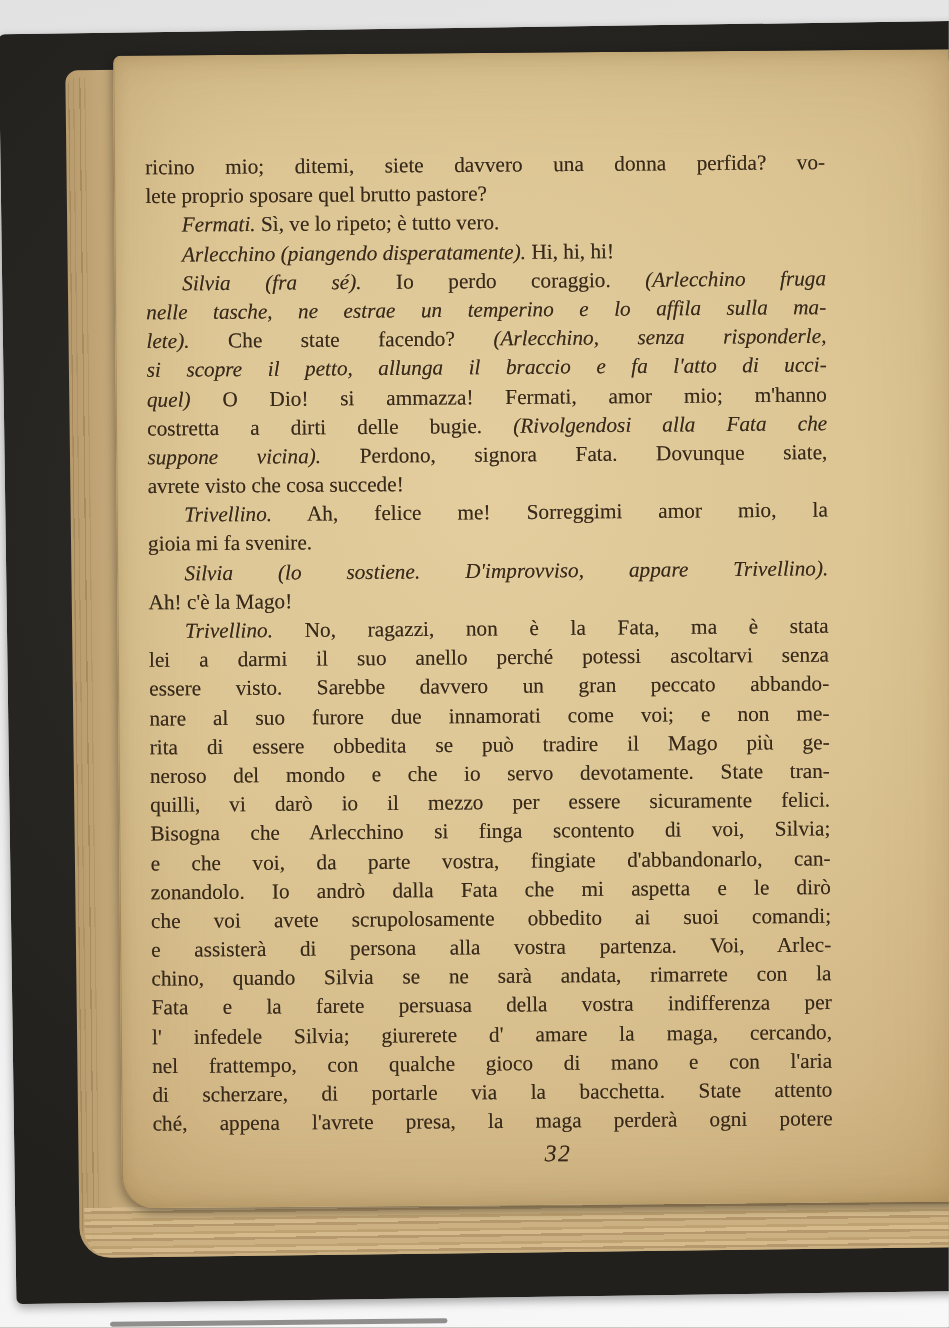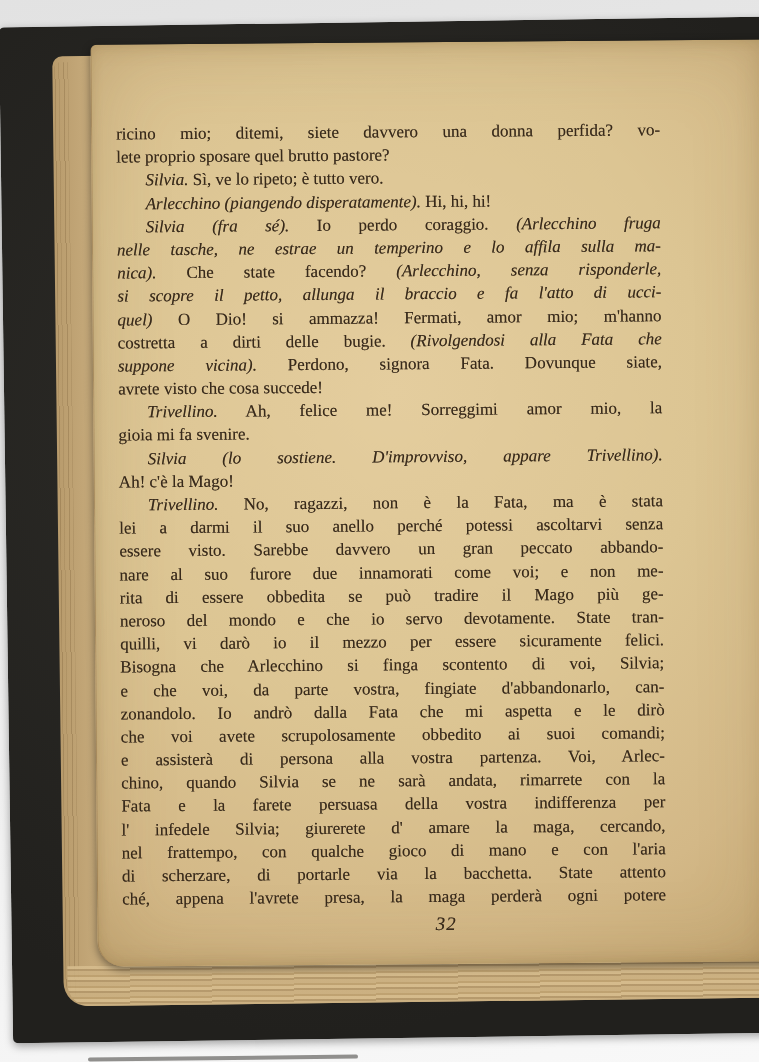--- a/index.html
+++ b/index.html
@@ -115,25 +115,25 @@
 <body>
 
 <div class="scan">
   <div class="cover"></div>
   <div class="under-page"></div>
   <div class="bottom-sliver"></div>
   <div class="page">
     <div class="text-block">
         <div class="line just"><span class="seg">ricino mio; ditemi, siete davvero una donna perfida? vo-</span></div>
         <div class="line"><span class="seg">lete proprio sposare quel brutto pastore?</span></div>
-        <div class="line indent"><span class="seg it">Silvia.</span><span class="seg"> Sì, ve lo ripeto; è tutto vero.</span></div>
+        <div class="line indent"><span class="seg it">Fermati.</span><span class="seg"> Sì, ve lo ripeto; è tutto vero.</span></div>
         <div class="line indent"><span class="seg it">Arlecchino (piangendo disperatamente).</span><span class="seg"> Hi, hi, hi!</span></div>
         <div class="line indent just"><span class="seg it">Silvia (fra sé).</span><span class="seg"> Io perdo coraggio. </span><span class="seg it">(Arlecchino fruga</span></div>
         <div class="line just"><span class="seg it">nelle tasche, ne estrae un temperino e lo affila sulla ma-</span></div>
-        <div class="line just"><span class="seg it">nica).</span><span class="seg"> Che state facendo? </span><span class="seg it">(Arlecchino, senza risponderle,</span></div>
+        <div class="line just"><span class="seg it">lete).</span><span class="seg"> Che state facendo? </span><span class="seg it">(Arlecchino, senza risponderle,</span></div>
         <div class="line just"><span class="seg it">si scopre il petto, allunga il braccio e fa l'atto di ucci-</span></div>
         <div class="line just"><span class="seg it">quel)</span><span class="seg"> O Dio! si ammazza! Fermati, amor mio; m'hanno</span></div>
         <div class="line just"><span class="seg">costretta a dirti delle bugie. </span><span class="seg it">(Rivolgendosi alla Fata che</span></div>
         <div class="line just"><span class="seg it">suppone vicina).</span><span class="seg"> Perdono, signora Fata. Dovunque siate,</span></div>
         <div class="line"><span class="seg">avrete visto che cosa succede!</span></div>
         <div class="line indent just"><span class="seg it">Trivellino.</span><span class="seg"> Ah, felice me! Sorreggimi amor mio, la</span></div>
         <div class="line"><span class="seg">gioia mi fa svenire.</span></div>
         <div class="line indent just"><span class="seg it">Silvia (lo sostiene. D'improvviso, appare Trivellino).</span></div>
         <div class="line"><span class="seg">Ah! c'è la Mago!</span></div>
         <div class="line indent just"><span class="seg it">Trivellino.</span><span class="seg"> No, ragazzi, non è la Fata, ma è stata</span></div>

